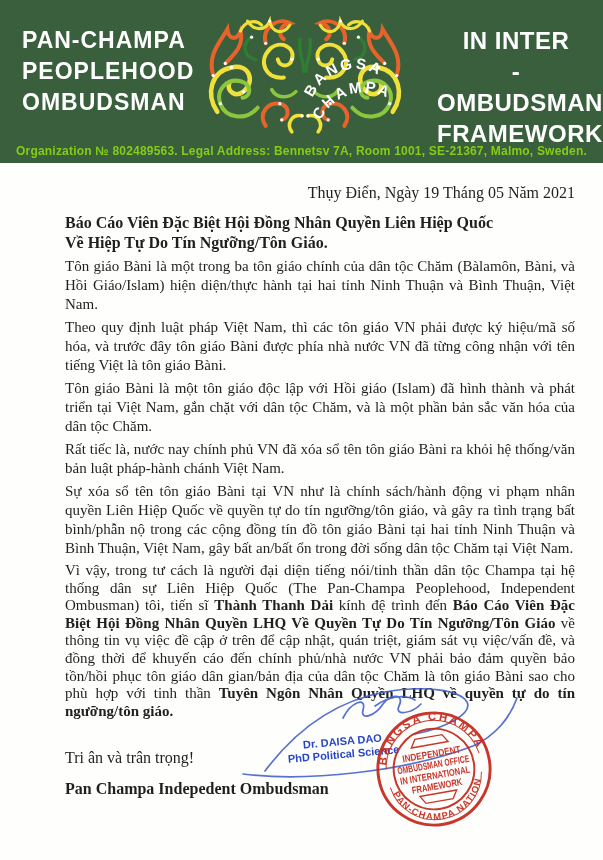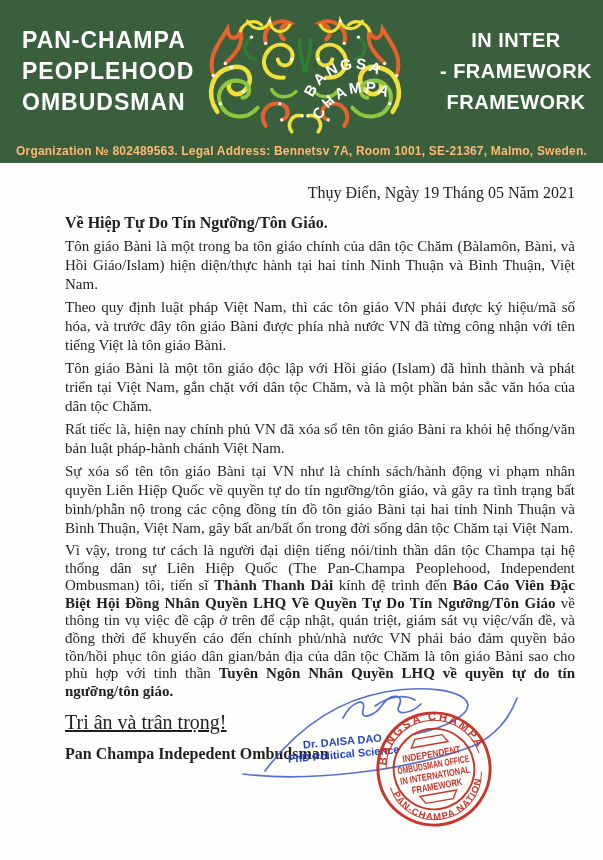--- a/index.html
+++ b/index.html
@@ -13,36 +13,36 @@
     position:absolute;top:0;left:0;width:603px;height:163px;
     background:#3a5f3c;color:#fff;
     font-family:"Liberation Sans", sans-serif;
   }
   .banner-left{
     position:absolute;left:22px;top:25px;width:180px;
     font-weight:bold;font-size:23px;line-height:31px;letter-spacing:1px;
   }
   .banner-right{
     position:absolute;right:8px;top:25px;width:158px;text-align:center;
-    font-weight:bold;font-size:20px;line-height:31px;letter-spacing:.5px;margin-left:20px;
+    font-weight:bold;font-size:24px;line-height:31px;letter-spacing:.5px;margin-left:20px;
   }
   .emblem{position:absolute;left:199px;top:13px;width:212px;height:126px;}
   .org-line{
     position:absolute;left:0;right:0;bottom:5px;text-align:center;
-    font-weight:bold;font-size:12px;letter-spacing:.2px;color:#fdba74;
+    font-weight:bold;font-size:12px;letter-spacing:.2px;color:#84cc16;
   }
   
   .letter{position:absolute;top:163px;left:65px;width:510px;}
   .date-line{margin-top:20px;text-align:right;font-size:16px;line-height:19px;}
   .salutation{margin-top:1px;font-size:16px;line-height:19px;text-decoration:underline;}
   .recipient{margin-top:11px;font-weight:bold;font-size:16px;line-height:20px;}
   .para{margin-top:4px;font-size:15px;line-height:19px;text-align:justify;}
   .para.closing{line-height:17.6px;}
   .b{font-weight:bold;}
-  .thanks{margin-top:13px;font-size:20px;line-height:19px;text-decoration:underline;}
+  .thanks{margin-top:28px;font-size:16px;line-height:19px;}
   .signoff{margin-top:11px;font-weight:bold;font-size:16px;line-height:21px;}
   
   .signature-ink{position:absolute;left:225px;top:676px;width:300px;height:115px;pointer-events:none;}
   .sig-label{
     position:absolute;left:280px;top:735px;width:126px;text-align:center;
     color:#2746c4;font-family:"Liberation Sans", sans-serif;font-weight:bold;
     font-size:11px;line-height:13px;transform:rotate(-5deg);
   }
   .stamp{position:absolute;left:375px;top:710px;width:118px;height:118px;transform:rotate(-10deg);opacity:.93;}
 </style>
@@ -93,38 +93,39 @@
           <path id="ornA" d="M112 80 A46 46 0 0 1 192 80" fill="none"></path>
           <path id="ornB" d="M110 108 A48 48 0 0 1 196 108" fill="none"></path>
           <text><textPath href="#ornA" startOffset="50%" text-anchor="middle">BANGSA</textPath></text>
           <text><textPath href="#ornB" startOffset="50%" text-anchor="middle">CHAMPA</textPath></text>
         </g>
       </svg>
     </div>
 
     <div class="banner-right">
       <div>IN INTER</div>
-      <div>- FRAMEWORK</div>
+      <div>- OMBUDSMAN</div>
       <div>FRAMEWORK</div>
     </div>
 
     <div class="org-line">Organization № 802489563. Legal Address: Bennetsv 7A, Room 1001, SE-21367, Malmo, Sweden.</div>
   </div>
 
   <div class="letter">
     <div class="date-line">Thụy Điển, Ngày 19 Tháng 05 Năm 2021</div>
 
     <div class="recipient">
+      <div>Báo Cáo Viên Đặc Biệt Hội Đồng Nhân Quyền Liên Hiệp Quốc</div>
       <div>Về Hiệp Tự Do Tín Ngưỡng/Tôn Giáo.</div>
     </div>
 
     <div class="para">Tôn giáo Bàni là một trong ba tôn giáo chính của dân tộc Chăm (Bàlamôn, Bàni, và Hồi Giáo/Islam) hiện diện/thực hành tại hai tỉnh Ninh Thuận và Bình Thuận, Việt Nam.</div>
     <div class="para">Theo quy định luật pháp Việt Nam, thì các tôn giáo VN phải được ký hiệu/mã số hóa, và trước đây tôn giáo Bàni được phía nhà nước VN đã từng công nhận với tên tiếng Việt là tôn giáo Bàni.</div>
     <div class="para">Tôn giáo Bàni là một tôn giáo độc lập với Hồi giáo (Islam) đã hình thành và phát triển tại Việt Nam, gắn chặt với dân tộc Chăm, và là một phần bản sắc văn hóa của dân tộc Chăm.</div>
-    <div class="para">Rất tiếc là, hiện nay chính phủ VN đã xóa sổ tên tôn giáo Bàni ra khỏi hệ thống/văn bản luật pháp-hành chánh Việt Nam.</div>
+    <div class="para">Rất tiếc là, nước nay chính phủ VN đã xóa sổ tên tôn giáo Bàni ra khỏi hệ thống/văn bản luật pháp-hành chánh Việt Nam.</div>
     <div class="para">Sự xóa sổ tên tôn giáo Bàni tại VN như là chính sách/hành động vi phạm nhân quyền Liên Hiệp Quốc về quyền tự do tín ngưỡng/tôn giáo, và gây ra tình trạng bất bình/phẫn nộ trong các cộng đồng tín đồ tôn giáo Bàni tại hai tỉnh Ninh Thuận và Bình Thuận, Việt Nam, gây bất an/bất ổn trong đời sống dân tộc Chăm tại Việt Nam.</div>
 
     <div class="para closing"><span>Vì vậy, trong tư cách là người đại diện tiếng nói/tinh thần dân tộc Champa tại hệ thống dân sự Liên Hiệp Quốc (The Pan-Champa Peoplehood, Independent Ombusman) tôi, tiến sĩ </span><span class="b">Thành Thanh Dải</span><span> kính đệ trình đến </span><span class="b">Báo Cáo Viên Đặc Biệt Hội Đồng Nhân Quyền LHQ Về Quyền Tự Do Tín Ngưỡng/Tôn Giáo</span><span> về thông tin vụ việc đề cập ở trên để cập nhật, quán triệt, giám sát vụ việc/vấn đề, và đồng thời để khuyến cáo đến chính phủ/nhà nước VN phải bảo đảm quyền bảo tồn/hồi phục tôn giáo dân gian/bản địa của dân tộc Chăm là tôn giáo Bàni sao cho phù hợp với tinh thần </span><span class="b">Tuyên Ngôn Nhân Quyền LHQ về quyền tự do tín ngưỡng/tôn giáo.</span></div>
 
     <div class="thanks">Tri ân và trân trọng!</div>
 
     <div class="signoff">
       <div>Pan Champa Indepedent Ombudsman</div>
 
     </div>

